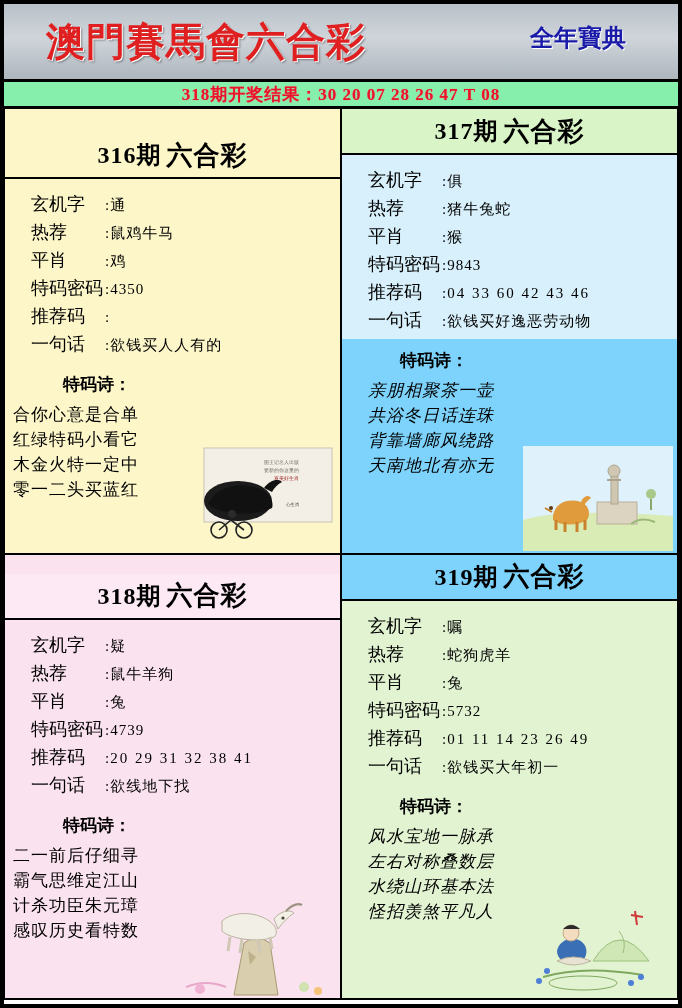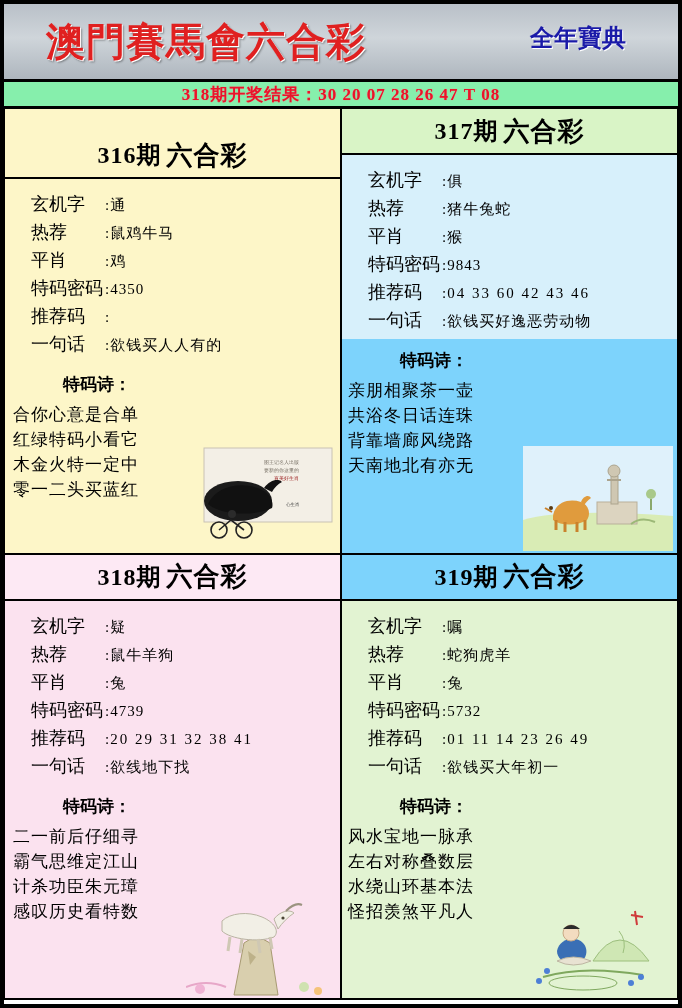--- a/index.html
+++ b/index.html
@@ -124,38 +124,38 @@
     flex: 1 1 auto;
     display: flex;
   }
   .poem {
     padding: 6px 0 0 8px;
     font-size: 17px;
     line-height: 25px;
     letter-spacing: 1px;
     z-index: 2;
   }
-  .poem.indent { padding-left: 6px; }
+  .poem.indent { padding-left: 26px; font-style: italic; }
   .illus {
     position: absolute;
     right: 4px;
     bottom: 2px;
     width: 150px;
     height: 105px;
     z-index: 1;
   }
   .illus svg { display:block; width:100%; height:100%; }
 
   
   .p316 { background: #fdf6c8; }
   .p316 .panel-title { background: #fdf6c8; margin-top: 24px; }
   .p317 { background: #7dd3fc; justify-content: flex-end; }
   .p317 .panel-title { background: #d9f4c6; }
   .p318 { background: #fbe2ef; }
-  .p318 .panel-title { background: #fde9f4; }
+  .p318 .panel-title { background: #fde9f4; margin-top: 19px; }
   .p319 { background: #e2f3d2; }
   .p319 .panel-title { background: #7dd3fc; }
 
   .p316 .info, .p316 .poem-head, .p316 .poem { }
   .p317 .info { background: #d7f0fb; }
 
   
   .blob {
     position: absolute;
     border-radius: 50%;

